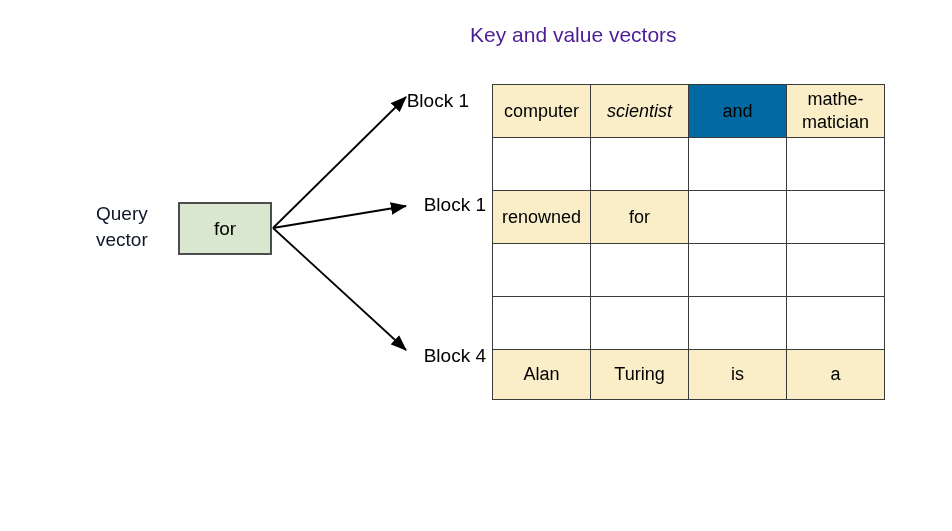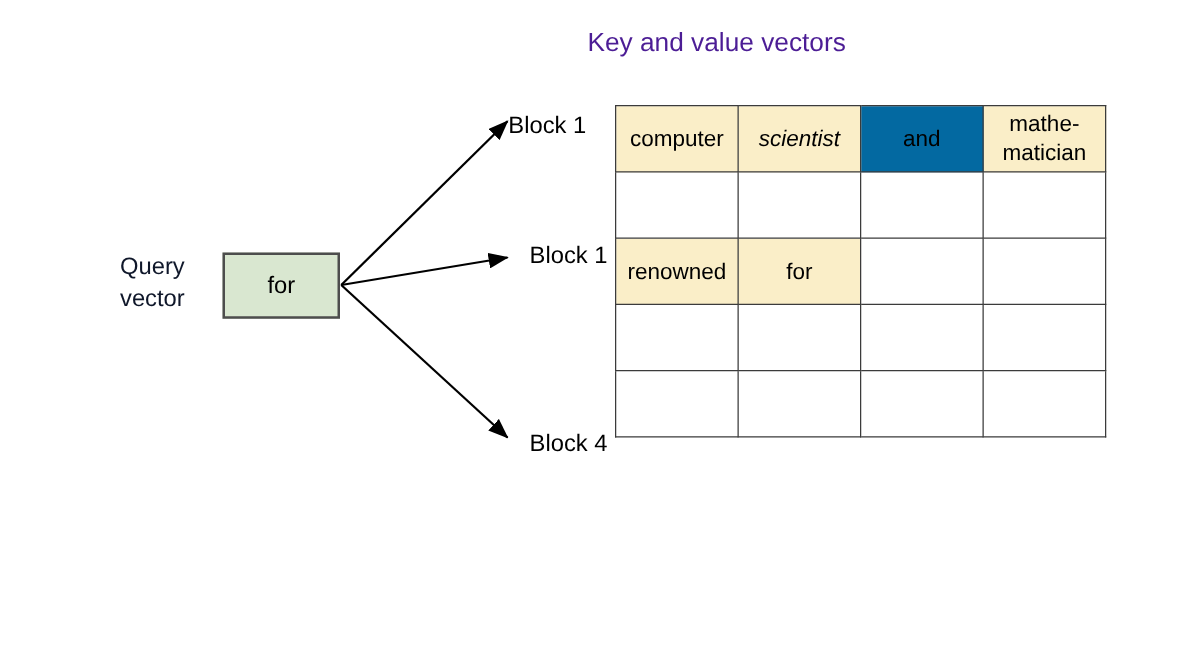--- a/index.html
+++ b/index.html
@@ -166,16 +166,22 @@
           <td style="background: rgb(255, 255, 255); border-color: rgb(59, 59, 59);"></td>
           <td style="background: rgb(255, 255, 255); border-color: rgb(59, 59, 59);"></td>
           <td style="background: rgb(255, 255, 255); border-color: rgb(59, 59, 59);"></td>
         </tr>
         <tr>
           <td style="background: rgb(255, 255, 255); border-color: rgb(59, 59, 59);"></td>
           <td style="background: rgb(255, 255, 255); border-color: rgb(59, 59, 59);"></td>
           <td style="background: rgb(255, 255, 255); border-color: rgb(59, 59, 59);"></td>
           <td style="background: rgb(255, 255, 255); border-color: rgb(59, 59, 59);"></td>
         </tr>
+        <tr class="row-tall">
+          <td class="filled" style="background: rgb(250, 238, 200); border-color: rgb(59, 59, 59);">Alan</td>
+          <td class="filled" style="background: rgb(250, 238, 200); border-color: rgb(59, 59, 59);">Turing</td>
+          <td class="filled" style="background: rgb(250, 238, 200); border-color: rgb(59, 59, 59);">is</td>
+          <td class="filled" style="background: rgb(250, 238, 200); border-color: rgb(59, 59, 59);">a</td>
+        </tr>
       </tbody>
   </table>
 
 </div>
 
 </body></html>

